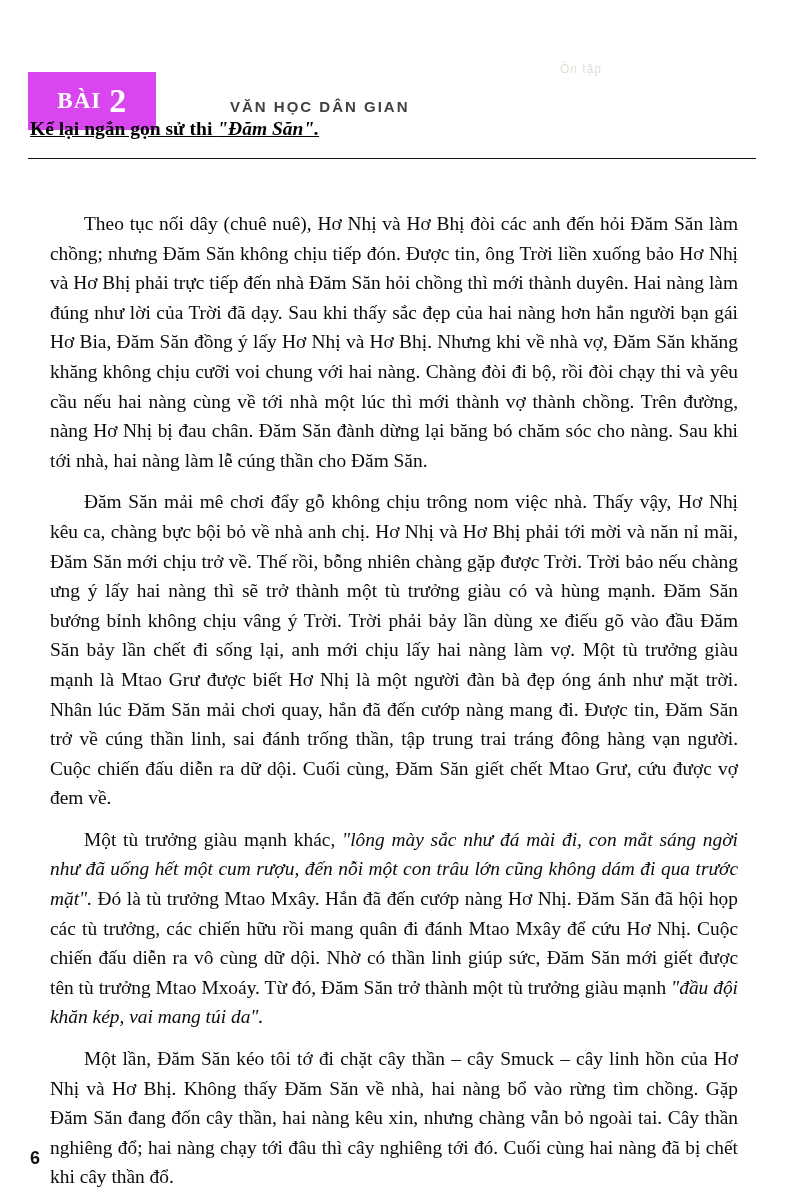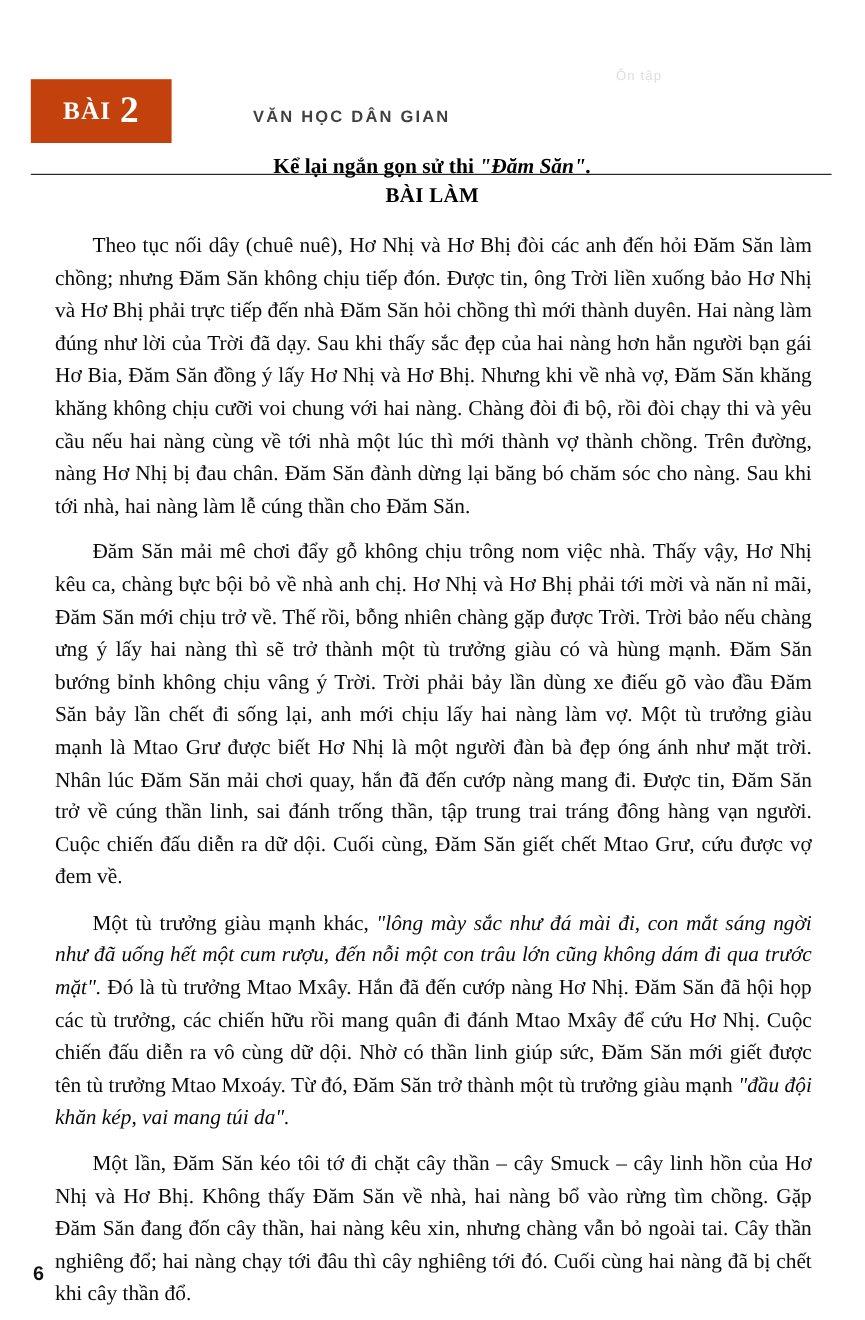--- a/index.html
+++ b/index.html
@@ -25,21 +25,21 @@
     box-sizing: border-box;
   }
 
   
   .badge {
     position: absolute;
     left: 28px;
     top: 72px;
     width: 128px;
     height: 58px;
-    background: #c2410c;
+    background: #d946ef;
     color: #ffffff;
     display: flex;
     align-items: center;
     justify-content: center;
     gap: 8px;
     letter-spacing: 0.5px;
   }
   .badge .badge-word {
     font-family: "Liberation Serif", serif;
     font-weight: bold;
@@ -73,26 +73,26 @@
     font-size: 12px;
     letter-spacing: 1px;
     color: #e2ded7;
     user-select: none;
   }
 
   
   .doc-title {
     position: absolute;
     left: 30px;
-    top: 141px;
+    top: 118px;
     width: 726px;
-    text-align: center;
     font-family: "Liberation Serif", serif;
     font-weight: bold;
     font-size: 19.5px;
+    text-decoration: underline;
   }
   .doc-title .quoted {
     font-style: italic;
   }
 
   
   .rule {
     position: absolute;
     left: 28px;
     top: 158px;
@@ -160,21 +160,20 @@
     <span class="badge-word">BÀI</span>
     <span class="badge-num">2</span>
   </div>
 
   <div class="doc-title">
     <span>Kể lại ngắn gọn sử thi </span><span class="quoted">"Đăm Săn".</span>
   </div>
 
   <div class="rule"></div>
 
-  <div class="section-heading">BÀI LÀM</div>
 
   <div class="body-text" id="body-text">
       <p><span>Theo tục nối dây (chuê nuê), Hơ Nhị và Hơ Bhị đòi các anh đến hỏi Đăm Săn làm chồng; nhưng Đăm Săn không chịu tiếp đón. Được tin, ông Trời liền xuống bảo Hơ Nhị và Hơ Bhị phải trực tiếp đến nhà Đăm Săn hỏi chồng thì mới thành duyên. Hai nàng làm đúng như lời của Trời đã dạy. Sau khi thấy sắc đẹp của hai nàng hơn hẳn người bạn gái Hơ Bia, Đăm Săn đồng ý lấy Hơ Nhị và Hơ Bhị. Nhưng khi về nhà vợ, Đăm Săn khăng khăng không chịu cưỡi voi chung với hai nàng. Chàng đòi đi bộ, rồi đòi chạy thi và yêu cầu nếu hai nàng cùng về tới nhà một lúc thì mới thành vợ thành chồng. Trên đường, nàng Hơ Nhị bị đau chân. Đăm Săn đành dừng lại băng bó chăm sóc cho nàng. Sau khi tới nhà, hai nàng làm lễ cúng thần cho Đăm Săn.</span></p>
       <p><span>Đăm Săn mải mê chơi đẩy gỗ không chịu trông nom việc nhà. Thấy vậy, Hơ Nhị kêu ca, chàng bực bội bỏ về nhà anh chị. Hơ Nhị và Hơ Bhị phải tới mời và năn nỉ mãi, Đăm Săn mới chịu trở về. Thế rồi, bỗng nhiên chàng gặp được Trời. Trời bảo nếu chàng ưng ý lấy hai nàng thì sẽ trở thành một tù trưởng giàu có và hùng mạnh. Đăm Săn bướng bỉnh không chịu vâng ý Trời. Trời phải bảy lần dùng xe điếu gõ vào đầu Đăm Săn bảy lần chết đi sống lại, anh mới chịu lấy hai nàng làm vợ. Một tù trưởng giàu mạnh là Mtao Grư được biết Hơ Nhị là một người đàn bà đẹp óng ánh như mặt trời. Nhân lúc Đăm Săn mải chơi quay, hắn đã đến cướp nàng mang đi. Được tin, Đăm Săn trở về cúng thần linh, sai đánh trống thần, tập trung trai tráng đông hàng vạn người. Cuộc chiến đấu diễn ra dữ dội. Cuối cùng, Đăm Săn giết chết Mtao Grư, cứu được vợ đem về.</span></p>
       <p><span>Một tù trưởng giàu mạnh khác, </span><i>"lông mày sắc như đá mài đi, con mắt sáng ngời như đã uống hết một cum rượu, đến nỗi một con trâu lớn cũng không dám đi qua trước mặt".</i><span> Đó là tù trưởng Mtao Mxây. Hắn đã đến cướp nàng Hơ Nhị. Đăm Săn đã hội họp các tù trưởng, các chiến hữu rồi mang quân đi đánh Mtao Mxây để cứu Hơ Nhị. Cuộc chiến đấu diễn ra vô cùng dữ dội. Nhờ có thần linh giúp sức, Đăm Săn mới giết được tên tù trưởng Mtao Mxoáy. Từ đó, Đăm Săn trở thành một tù trưởng giàu mạnh </span><i>"đầu đội khăn kép, vai mang túi da".</i></p>
       <p><span>Một lần, Đăm Săn kéo tôi tớ đi chặt cây thần – cây Smuck – cây linh hồn của Hơ Nhị và Hơ Bhị. Không thấy Đăm Săn về nhà, hai nàng bổ vào rừng tìm chồng. Gặp Đăm Săn đang đốn cây thần, hai nàng kêu xin, nhưng chàng vẫn bỏ ngoài tai. Cây thần nghiêng đổ; hai nàng chạy tới đâu thì cây nghiêng tới đó. Cuối cùng hai nàng đã bị chết khi cây thần đổ.</span></p>
     </div>
 
   <div class="page-number">6</div>
 

